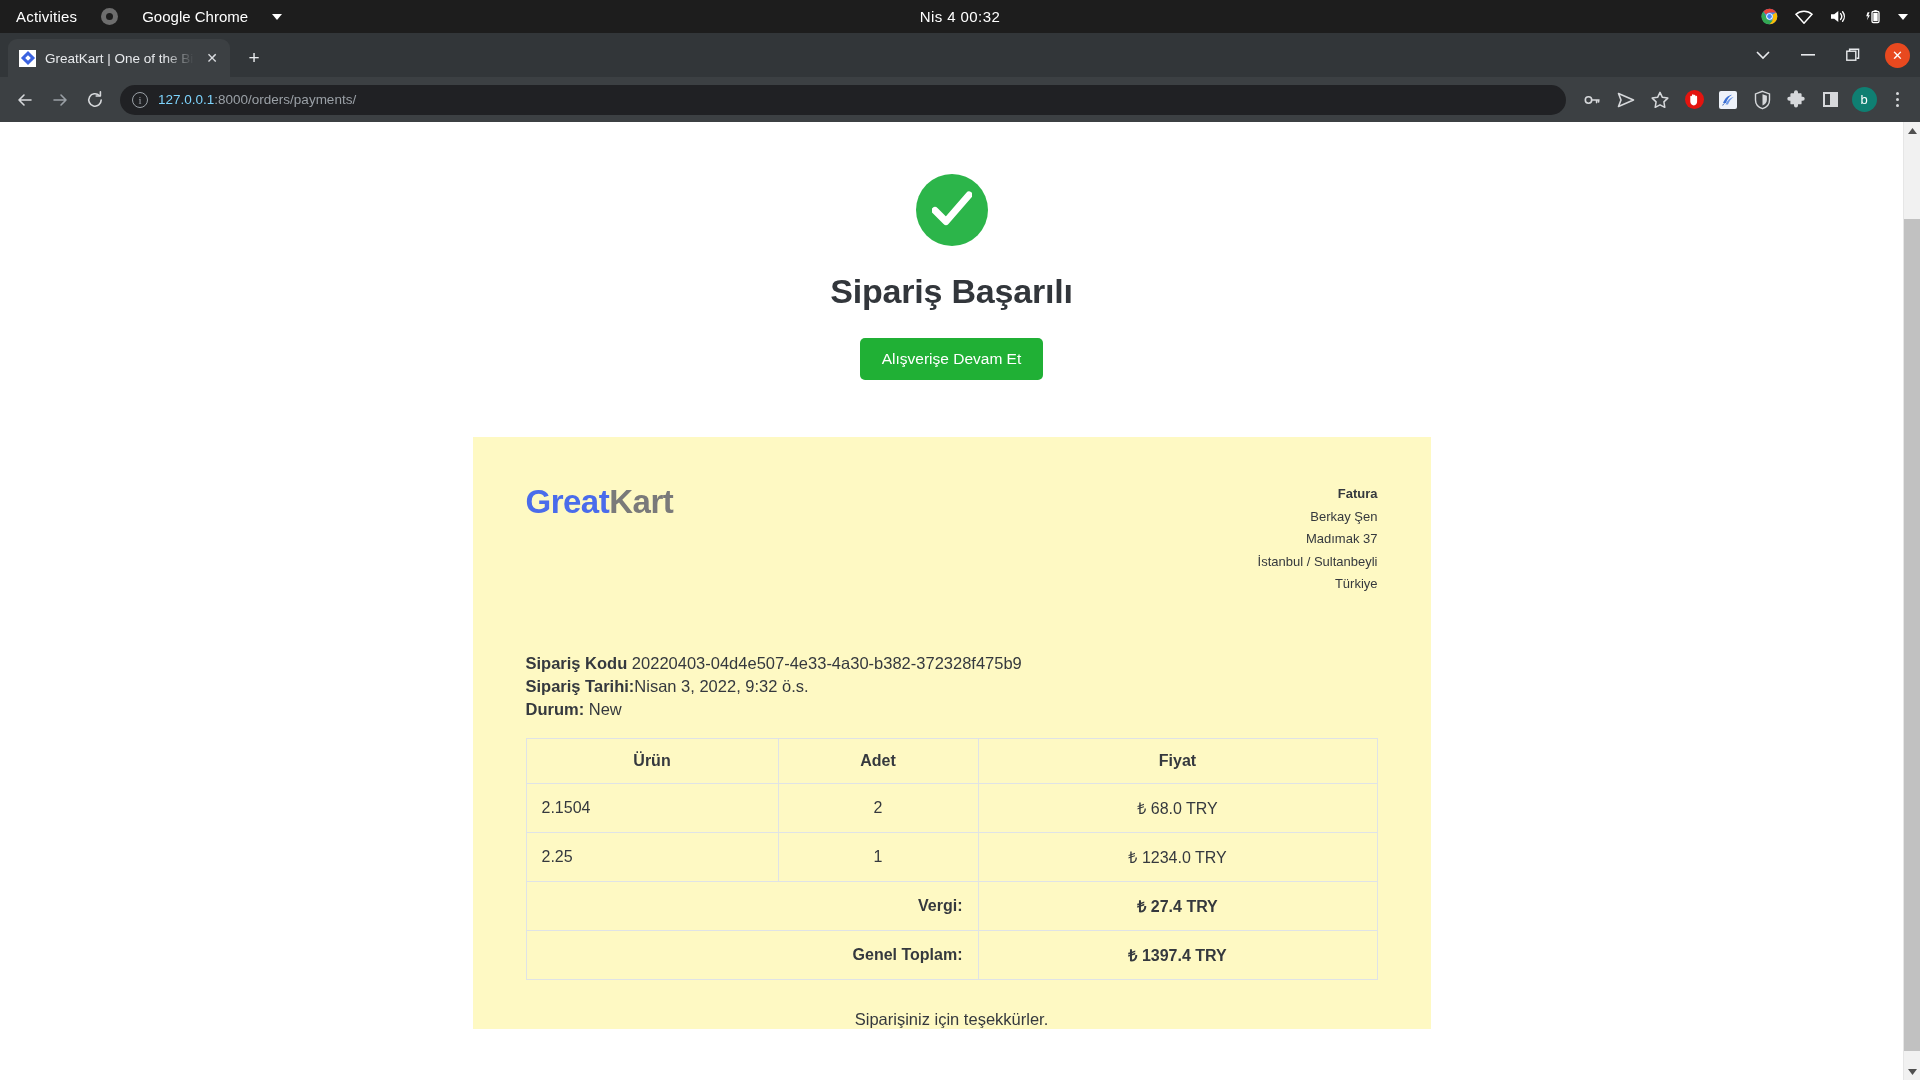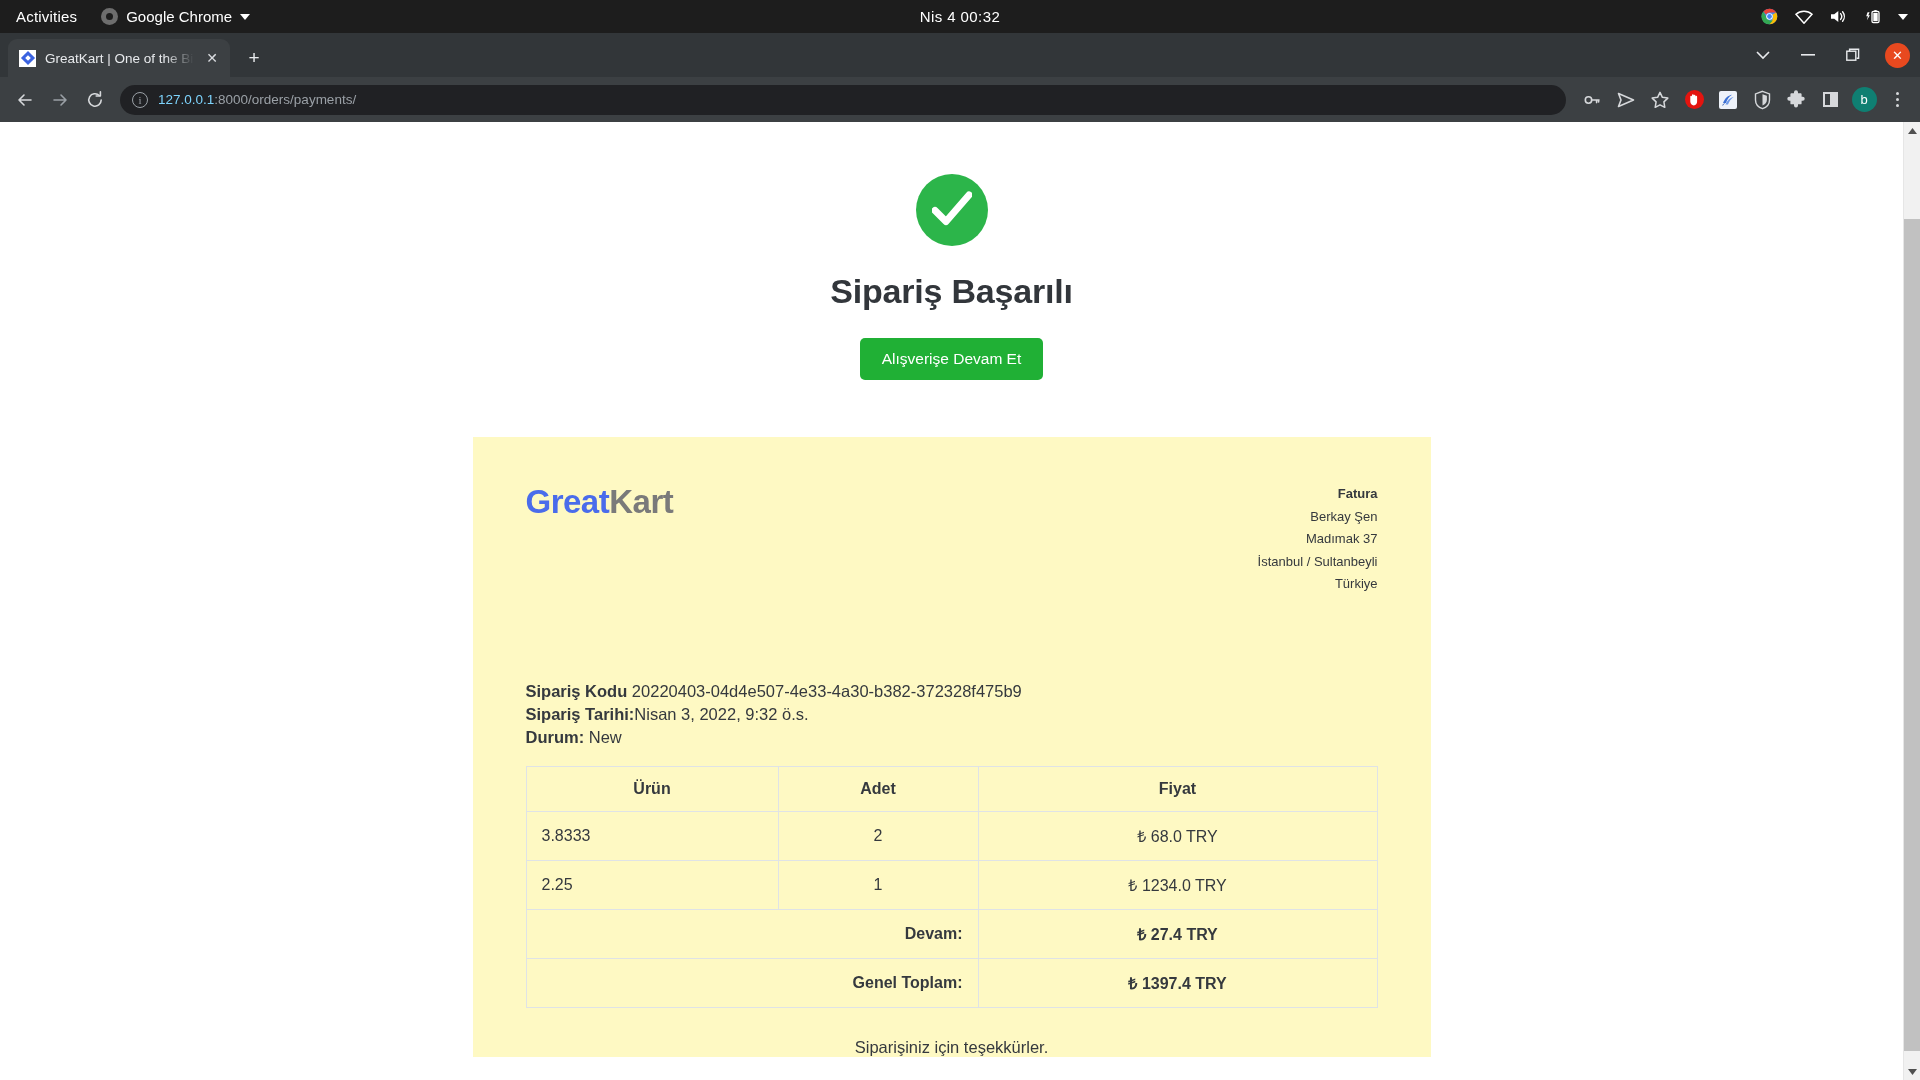--- a/index.html
+++ b/index.html
@@ -14,21 +14,21 @@
   .gnome-bar {
     height: 33px; width: 100%;
     background: #1d1d1d;
     display: flex; align-items: center;
     color: #ffffff;
     font-size: 15px;
     position: relative;
     user-select: none;
   }
   .gnome-activities { padding: 0 14px 0 16px; letter-spacing: .2px; }
-  .gnome-app { display: flex; align-items: center; gap: 8px; padding: 0 10px; }
+  .gnome-app { display: flex; align-items: center; gap: 24px; padding: 0 10px; }
   .chrome-mini {
     width: 17px; height: 17px; border-radius: 50%;
     background: #6e6e6e;
     display: flex; align-items: center; justify-content: center;
     position: relative;
   }
   .chrome-mini::after {
     content: ""; position: absolute;
     width: 7px; height: 7px; border-radius: 50%;
     background: #1d1d1d;
@@ -242,21 +242,21 @@
   .logo .kart { color: #7a7a7a; }
   .billto {
     text-align: right;
     font-size: 13px;
     color: #35393e;
     line-height: 22.5px;
   }
   .billto .bt-title { font-weight: bold; }
 
   .order-meta {
-    margin-top: 84px;
+    margin-top: 56px;
     font-size: 16.5px; color: #35393e;
     line-height: 23px;
   }
   .order-meta b { font-weight: bold; }
 
   table.order-table {
     width: 100%;
     margin-top: 17px;
     border-collapse: collapse;
     font-size: 16px;
@@ -500,31 +500,31 @@
       <table class="order-table">
         <thead>
           <tr>
             <th class="col-prod">Ürün</th>
             <th class="col-qty">Adet</th>
             <th class="col-price">Fiyat</th>
           </tr>
         </thead>
         <tbody>
           <tr>
-            <td class="cell-prod">3.8333</td>
+            <td class="cell-prod">2.1504</td>
             <td class="cell-qty">2</td>
             <td class="cell-price">₺ 68.0 TRY</td>
           </tr>
           <tr>
             <td class="cell-prod">2.25</td>
             <td class="cell-qty">1</td>
             <td class="cell-price">₺ 1234.0 TRY</td>
           </tr>
           <tr class="sum-row">
-            <td class="sum-label first" colspan="2">Devam:</td>
+            <td class="sum-label first" colspan="2">Vergi:</td>
             <td class="sum-value">₺ 27.4 TRY</td>
           </tr>
           <tr class="sum-row">
             <td class="sum-label first" colspan="2">Genel Toplam:</td>
             <td class="sum-value">₺ 1397.4 TRY</td>
           </tr>
         </tbody>
       </table>
 
       <div class="thanks">Siparişiniz için teşekkürler.</div>

